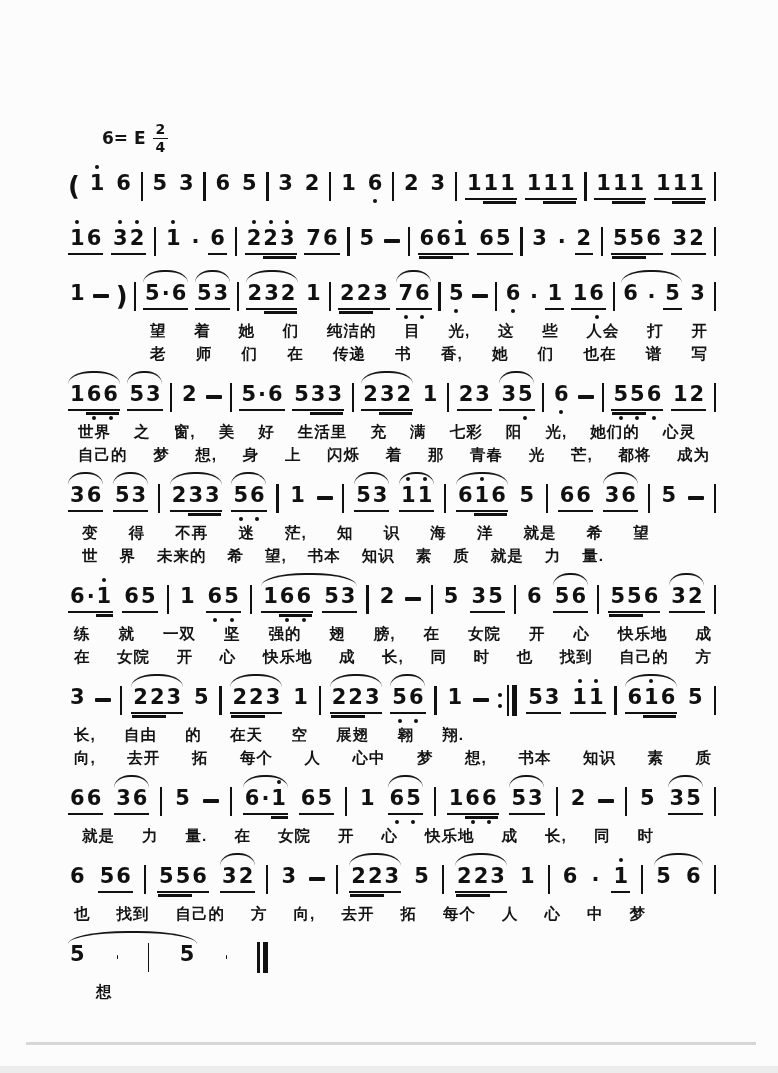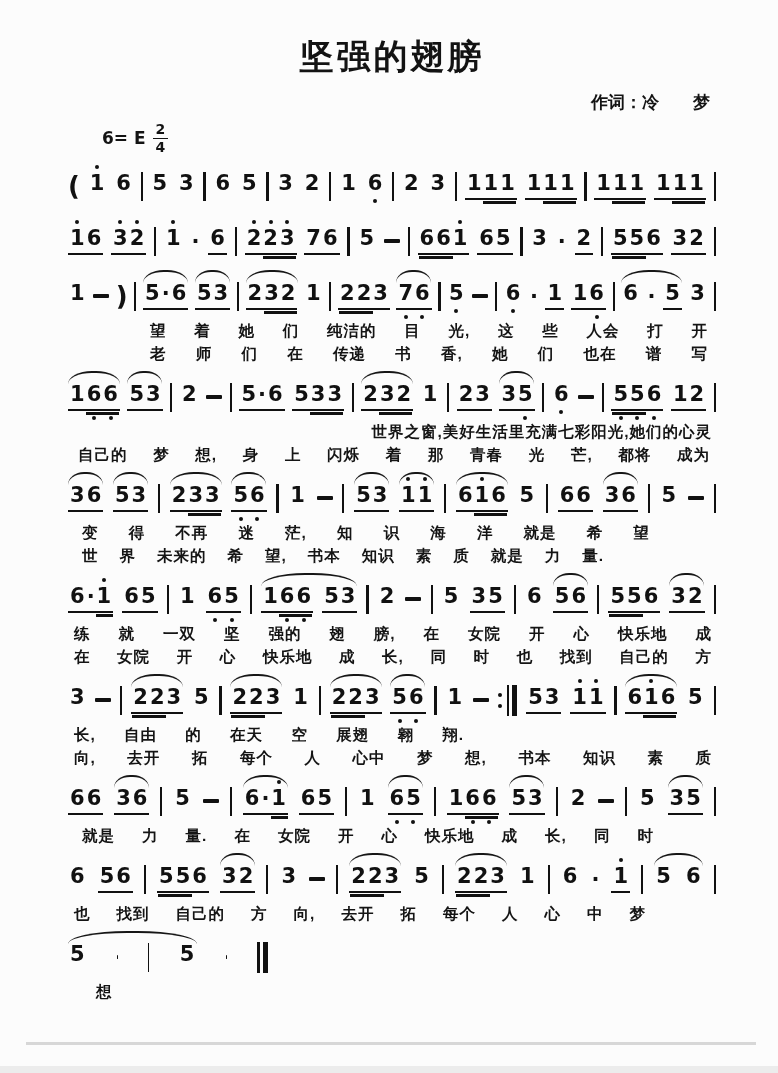--- a/index.html
+++ b/index.html
@@ -51,23 +51,21 @@
             line-height:23px;color:#141414;letter-spacing:1px;}
   .syl{white-space:nowrap;}
   .scan-edge{position:absolute;left:26px;right:22px;bottom:28px;height:3px;background:#d7d7d7;}
   .scan-corner{position:absolute;left:0;bottom:0;width:778px;height:7px;background:#ececec;}
 </style>
 </head>
 <body>
 
 <div class="page">
   <div class="hdr">
-    <div class="title">坚强的翅膀</div>
     <div class="credits">
-      <div class="credit"><span>作词：</span><span>冷　　梦</span></div>
     </div>
     <div class="keyrow">
       <span>6= E</span>
       <span class="frac">
         <span class="num">2</span>
         <span class="den">4</span>
       </span>
     </div>
   </div>
   <div id="score">
@@ -376,21 +374,21 @@
           <span class="grp u1">
             <span class="nt">1</span>
             <span class="nt">2</span>
           </span>
           <span class="bar"></span>
           <i class="slur" style="left: 0px; width: 52px; top: -3px;"></i>
           <i class="slur" style="left: 59px; width: 35px; top: -3px;"></i>
           <i class="slur" style="left: 293px; width: 52px; top: -3px;"></i>
           <i class="slur" style="left: 431px; width: 35px; top: -3px;"></i>
         </div>
-        <div class="lyricrow" style="margin-left: 10px; margin-right: 4px; justify-content: flex-end;">
+        <div class="lyricrow" style="margin-left: 10px; margin-right: 20px;">
           <span class="syl">世界</span>
           <span class="syl">之</span>
           <span class="syl">窗,</span>
           <span class="syl">美</span>
           <span class="syl">好</span>
           <span class="syl">生活里</span>
           <span class="syl">充</span>
           <span class="syl">满</span>
           <span class="syl">七彩</span>
           <span class="syl">阳</span>

